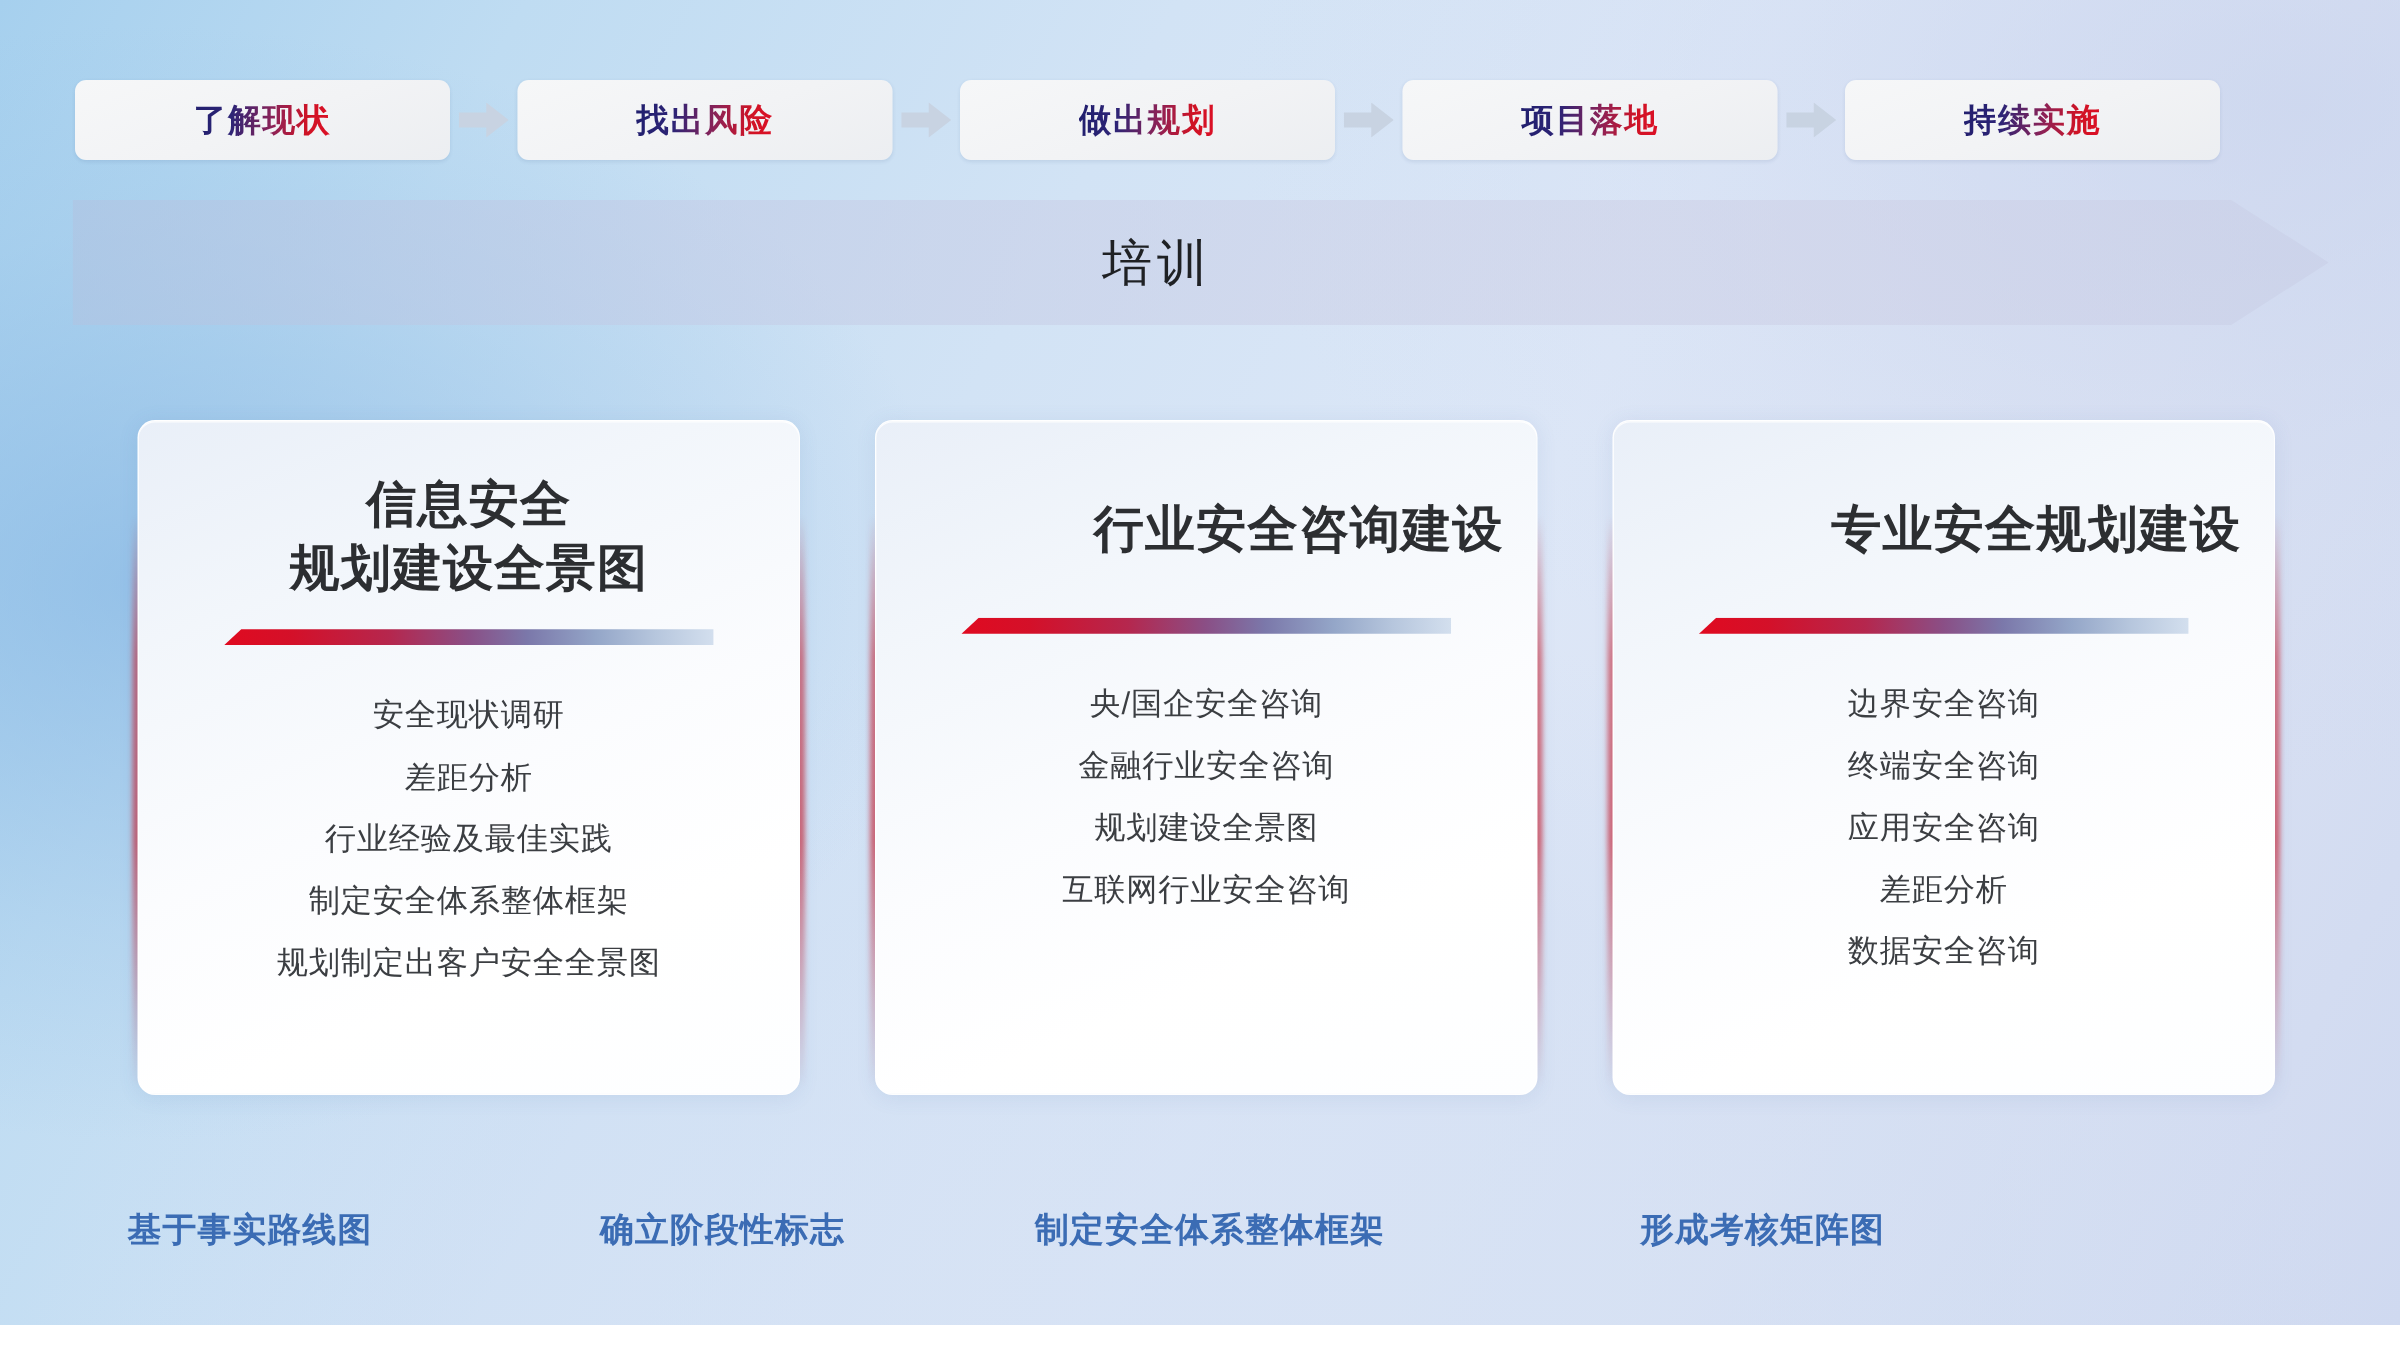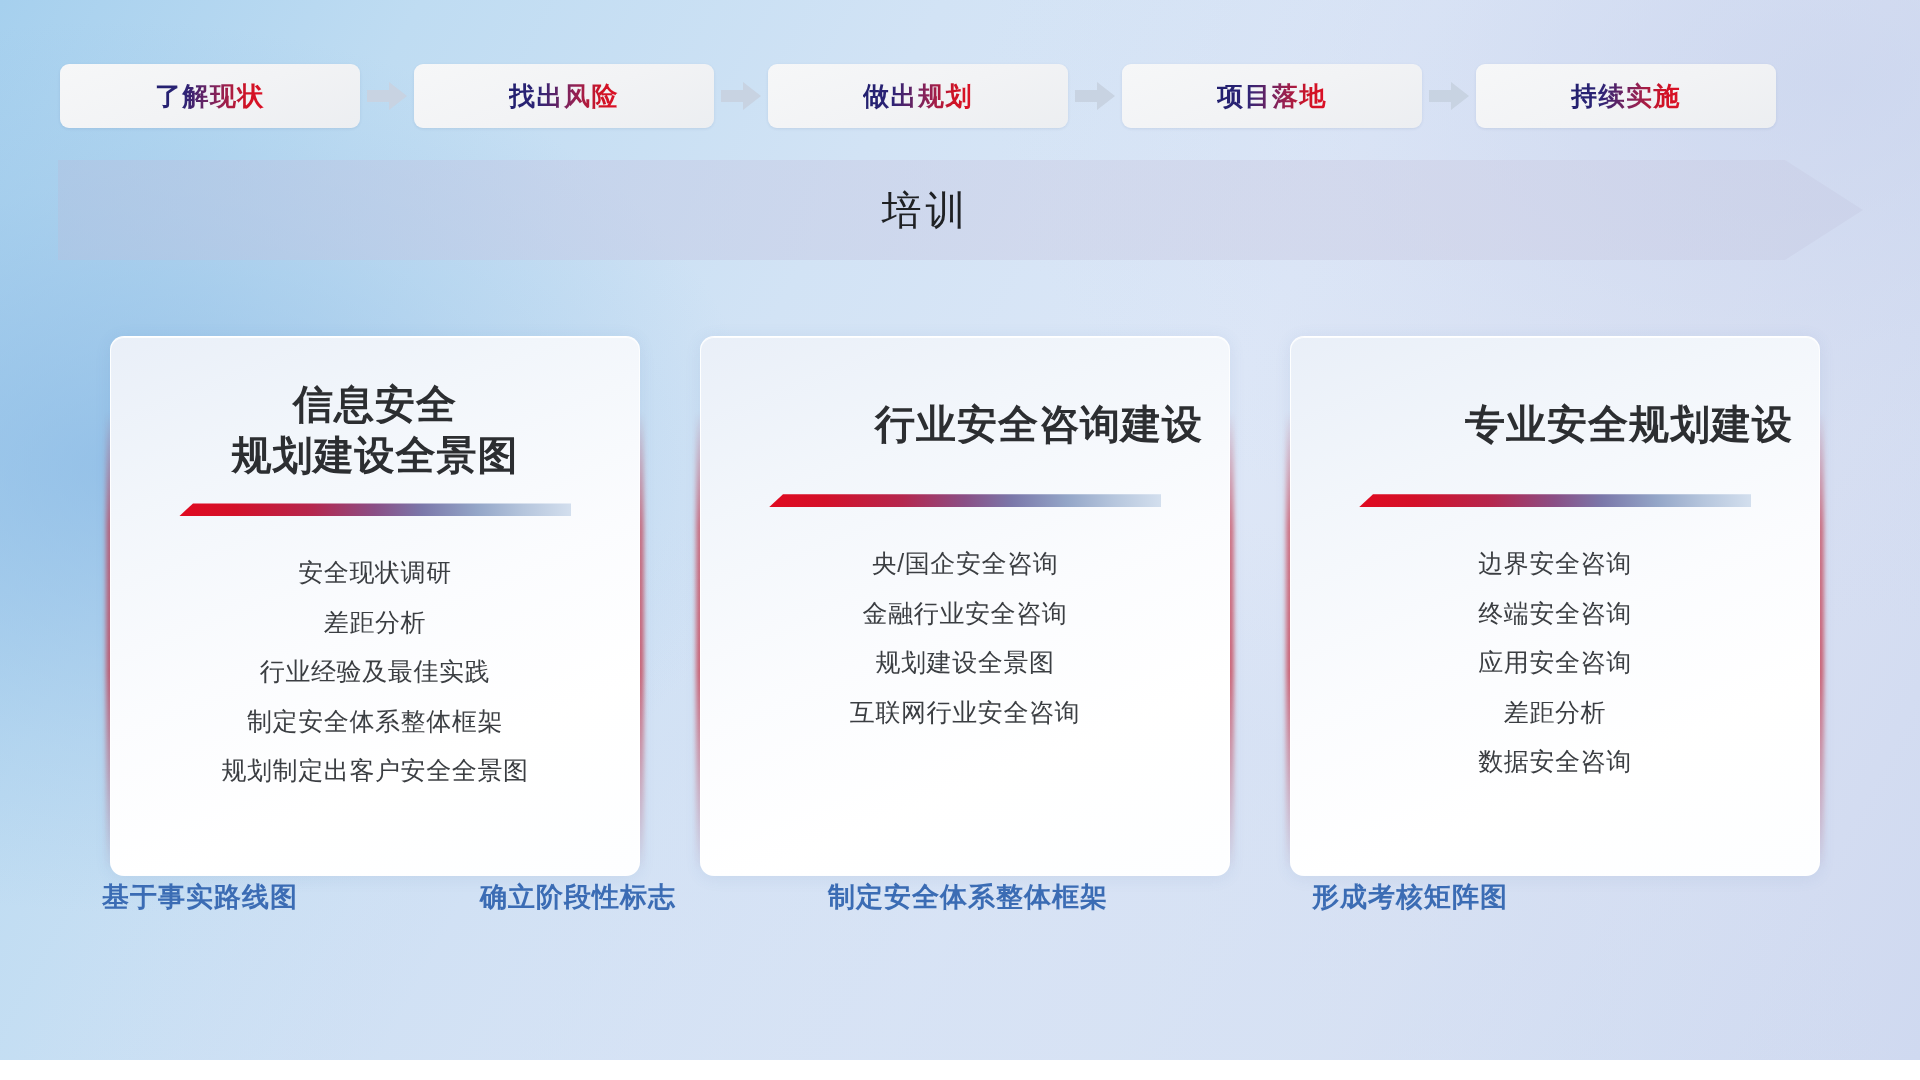--- a/index.html
+++ b/index.html
@@ -188,21 +188,21 @@
 
   
   #card-1 .card-divider { margin-top: 22px; }
   #card-2 .card-divider { margin-top: 44px; }
   #card-3 .card-divider { margin-top: 44px; }
 
   
   #captions {
     position: absolute;
     left: 0;
-    top: 879px;
+    top: 966px;
     width: 1920px;
     height: 42px;
   }
   .caption {
     position: absolute;
     top: 0;
     font-size: 27px;
     font-weight: 700;
     color: #3b6cb4;
     letter-spacing: 1px;

